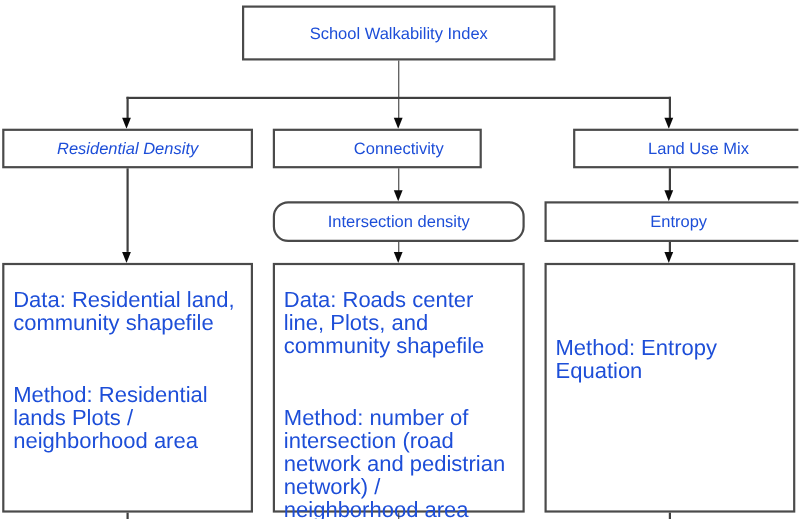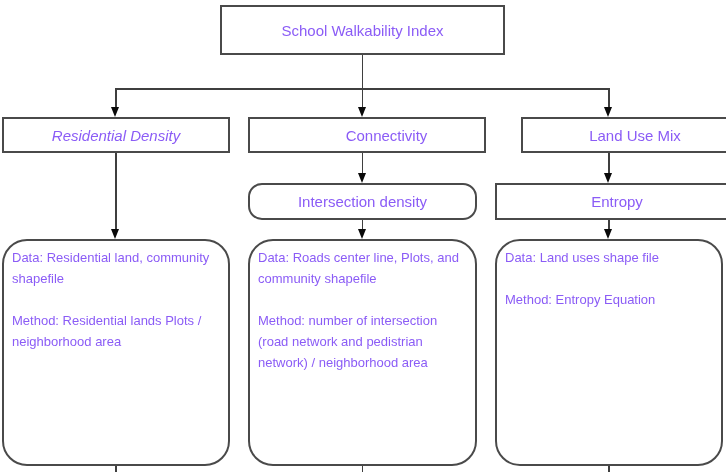--- a/index.html
+++ b/index.html
@@ -2,46 +2,45 @@
 <html><head>
 <meta charset="utf-8">
 <style>
   html, body { margin: 0; padding: 0; background: #ffffff; }
   .canvas {
     position: relative;
     width: 726px;
     height: 472px;
     background: #ffffff;
     font-family: "Liberation Sans", sans-serif;
-    color: #8b5cf6;
+    color: #1d4ed8;
     overflow: hidden;
   }
   .node {
     position: absolute;
     box-sizing: border-box;
     background: #ffffff;
     border: 2px solid #4a4a4a;
   }
   .node.heading {
     display: flex;
     align-items: center;
     justify-content: center;
     text-align: center;
     font-size: 15px;
     line-height: 19px;
     padding: 2px 6px;
   }
   .node.detail {
-    font-size: 13px;
+    font-size: 20px;
     line-height: 21px;
-    padding: 6px 6px 6px 8px;
-    border-radius: 25px;
+    padding: 22px 6px 6px 8px;
   }
   .node.detail p { margin: 0 0 21px 0; }
-  .node.detail p:last-child { margin-bottom: 0; }
+  .node.detail p:last-child { margin-bottom: 0; margin-top: 44px; }
   .line {
     position: absolute;
     background: #3f3f3f;
   }
   .arrowhead {
     position: absolute;
     width: 0;
     height: 0;
     border-left: 4.5px solid transparent;
     border-right: 4.5px solid transparent;
@@ -65,21 +64,21 @@
   <div class="arrowhead" style="left:111.2px; top:107px;"></div>
 
   <div class="arrowhead" style="left:357.8px; top:107px;"></div>
 
   <div class="line" style="left:608px; top:88px; width:1.5px; height:20px;"></div>
   <div class="arrowhead" style="left:604.2px; top:107px;"></div>
 
   <div class="node heading" style="left:2px; top:117px; width:228px; height:36px;font-style:italic;">
     <span>Residential Density</span>
   </div>
-  <div class="node heading" style="left:248px; top:117px; width:238px; height:36px;padding-left:45px;">
+  <div class="node heading" style="left:248px; top:117px; width:190px; height:36px;padding-left:45px;">
     <span>Connectivity</span>
   </div>
   <div class="node heading" style="left:521px; top:117px; width:228px; height:36px;">
     <span>Land Use Mix</span>
   </div>
 
   <div class="line" style="left:115px; top:153px; width:1.5px; height:76px;"></div>
   <div class="arrowhead" style="left:111.2px; top:229px;"></div>
 
   <div class="line" style="left:361.5px; top:153px; width:1.5px; height:21px;"></div>
@@ -103,21 +102,20 @@
 
   <div class="node detail" style="left:2px; top:239px; width:228px; height:227px;">
     <p>Data: Residential land, community shapefile</p>
     <p>Method: Residential lands Plots / neighborhood area</p>
   </div>
   <div class="node detail" style="left:248px; top:239px; width:229px; height:227px;">
     <p>Data: Roads center line, Plots, and community shapefile</p>
     <p>Method: number of intersection (road network and pedistrian network) / neighborhood area</p>
   </div>
   <div class="node detail" style="left:495px; top:239px; width:228px; height:227px;">
-    <p>Data: Land uses shape file</p>
     <p>Method: Entropy Equation</p>
   </div>
 
   <div class="line" style="left:115px; top:466px; width:1.5px; height:6px;"></div>
   <div class="line" style="left:361.5px; top:466px; width:1.5px; height:6px;"></div>
   <div class="line" style="left:608px; top:466px; width:1.5px; height:6px;"></div>
 
 </div>
 
 </body></html>

